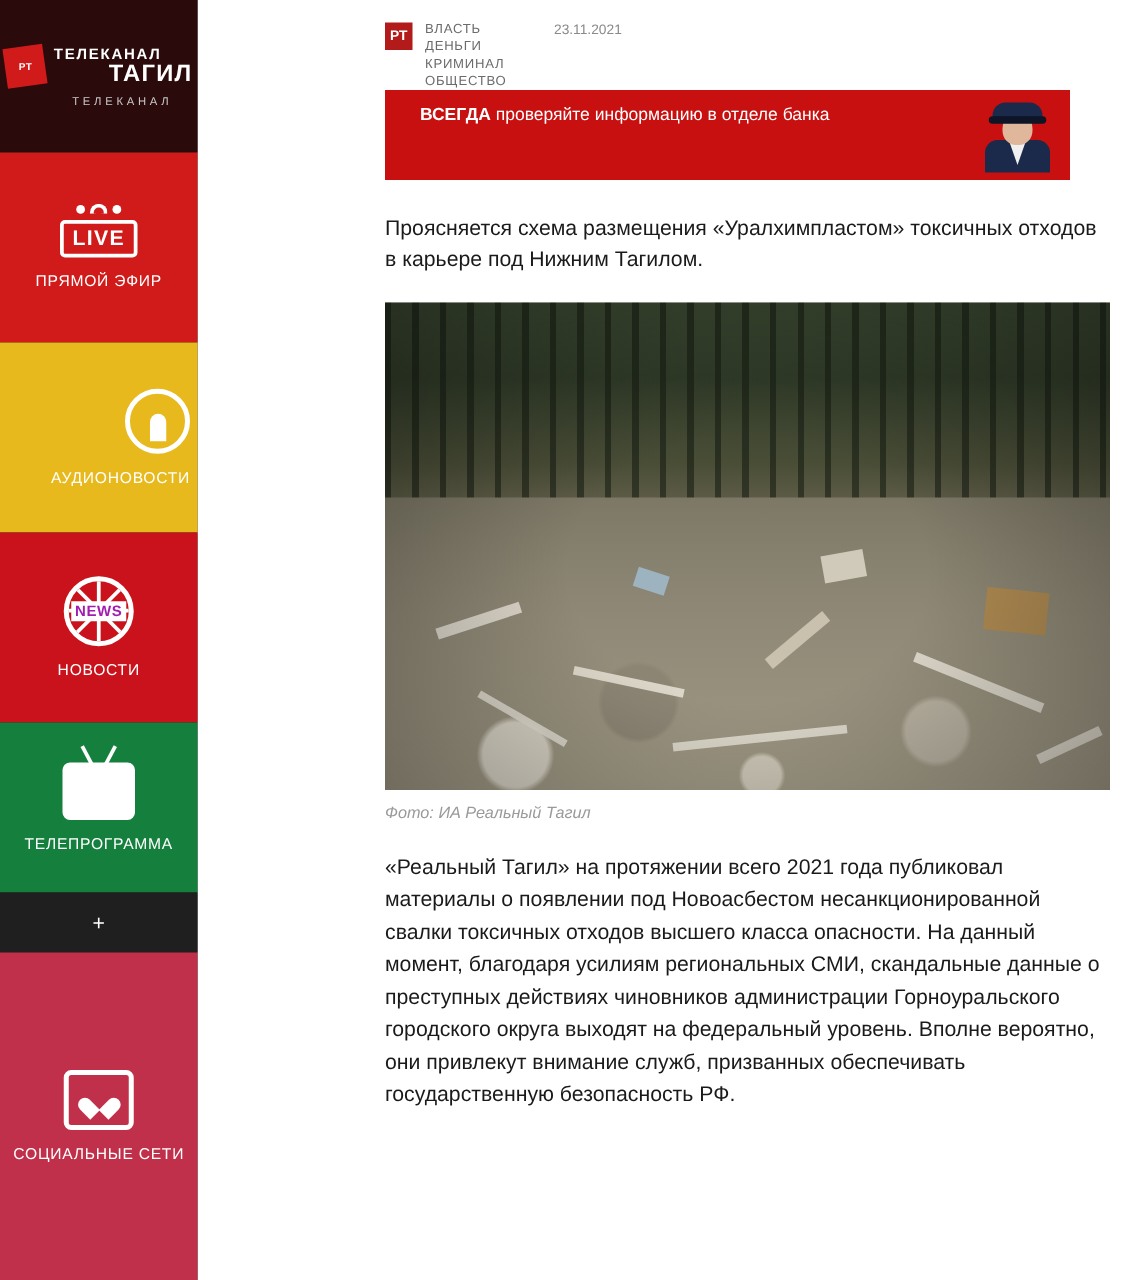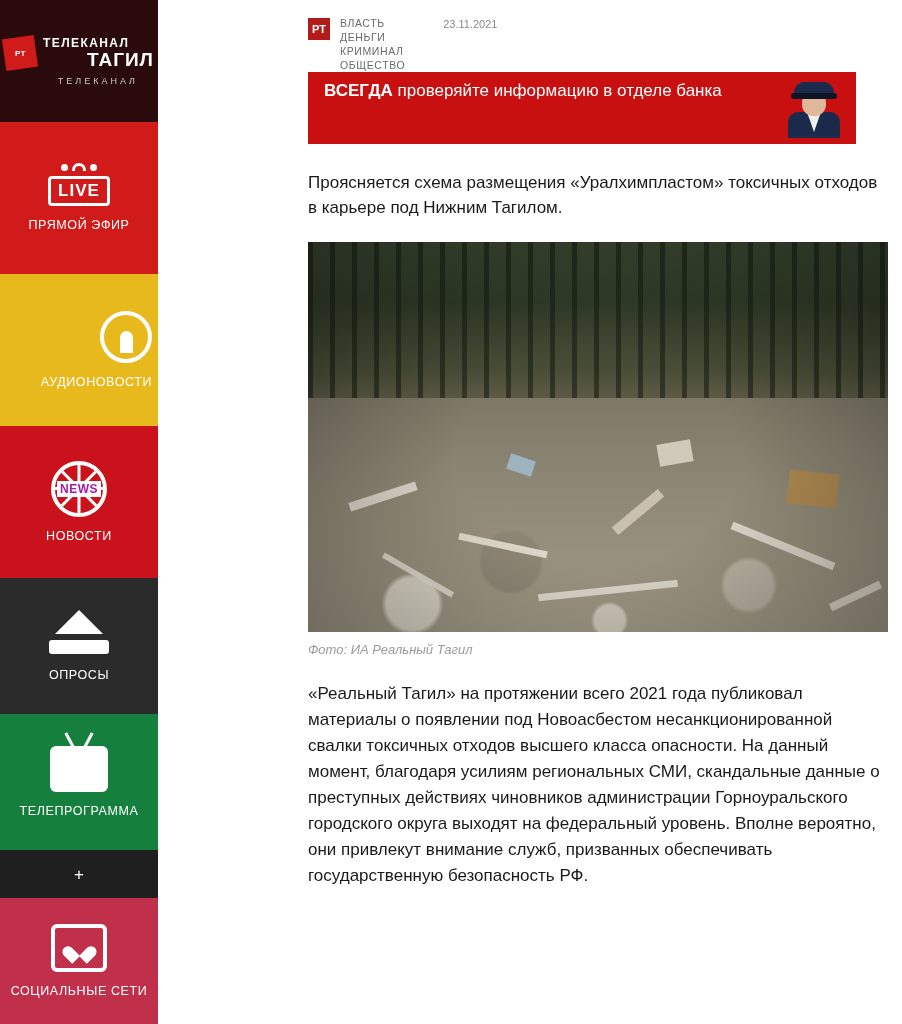--- a/index.html
+++ b/index.html
@@ -295,23 +295,23 @@
   .banner {
     width: 548px;
     height: 72px;
     background: #c81010;
     position: relative;
     overflow: hidden;
     cursor: pointer;
     margin-bottom: 26px;
   }
   .banner-top {
-    padding: 9px 10px 0 16px;
+    padding: 9px 10px 0 28px;
     color: #fff;
-    font-size: 17px;
+    font-size: 14px;
     line-height: 20px;
   }
   .banner-top b { font-weight: bold; }
   .banner-top span { font-weight: normal; }
   .banner-bottom {
     position: absolute;
     left: 0; bottom: 0;
     width: 100%;
     background: #111;
     padding: 4px 10px 5px 12px;
@@ -465,24 +465,20 @@
       <div class="icon-news">
         <i></i>
           <i></i>
           <i></i>
           <i></i>
         <b>NEWS</b>
       </div>
       <div class="nav-label">НОВОСТИ</div>
     </div>
 
-    <div class="nav-item nav-polls">
-      <div class="icon-poll"></div>
-      <div class="nav-label">ОПРОСЫ</div>
-    </div>
 
     <div class="nav-item nav-tv">
       <div class="icon-tv"></div>
       <div class="nav-label">ТЕЛЕПРОГРАММА</div>
     </div>
 
     <div class="nav-item nav-plus">
       <div class="icon-plus">+</div>
     </div>
 

